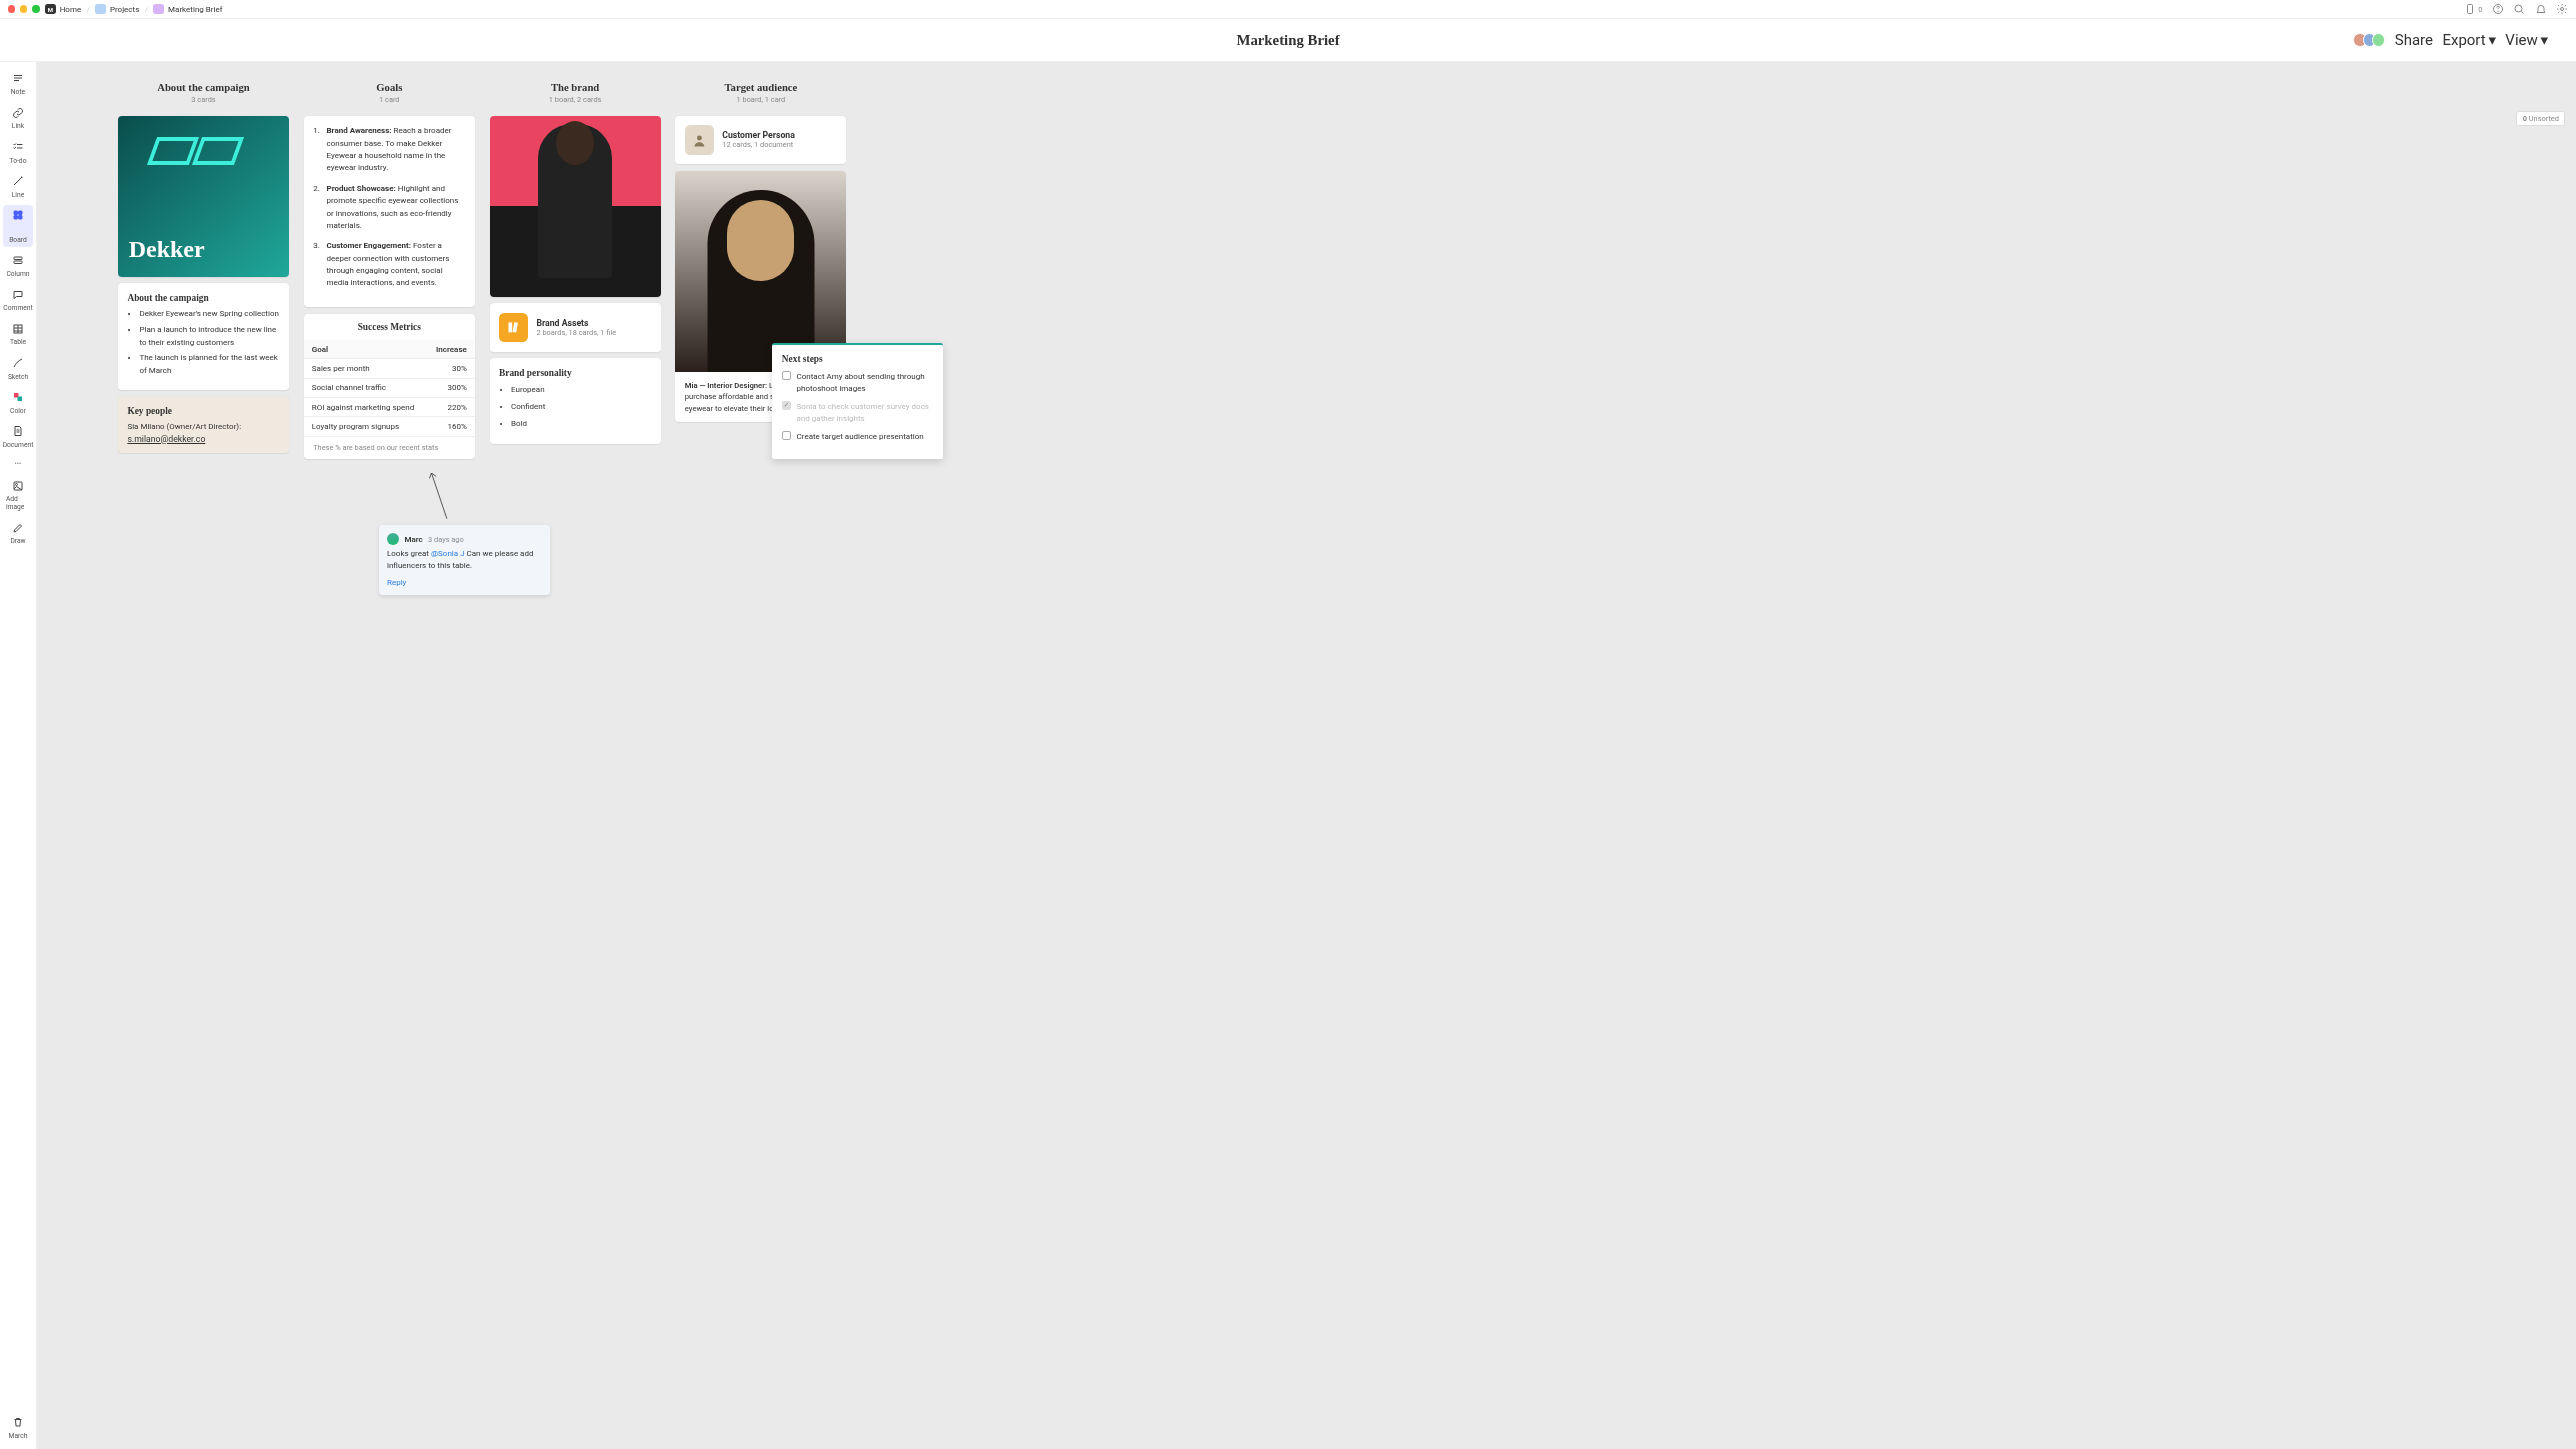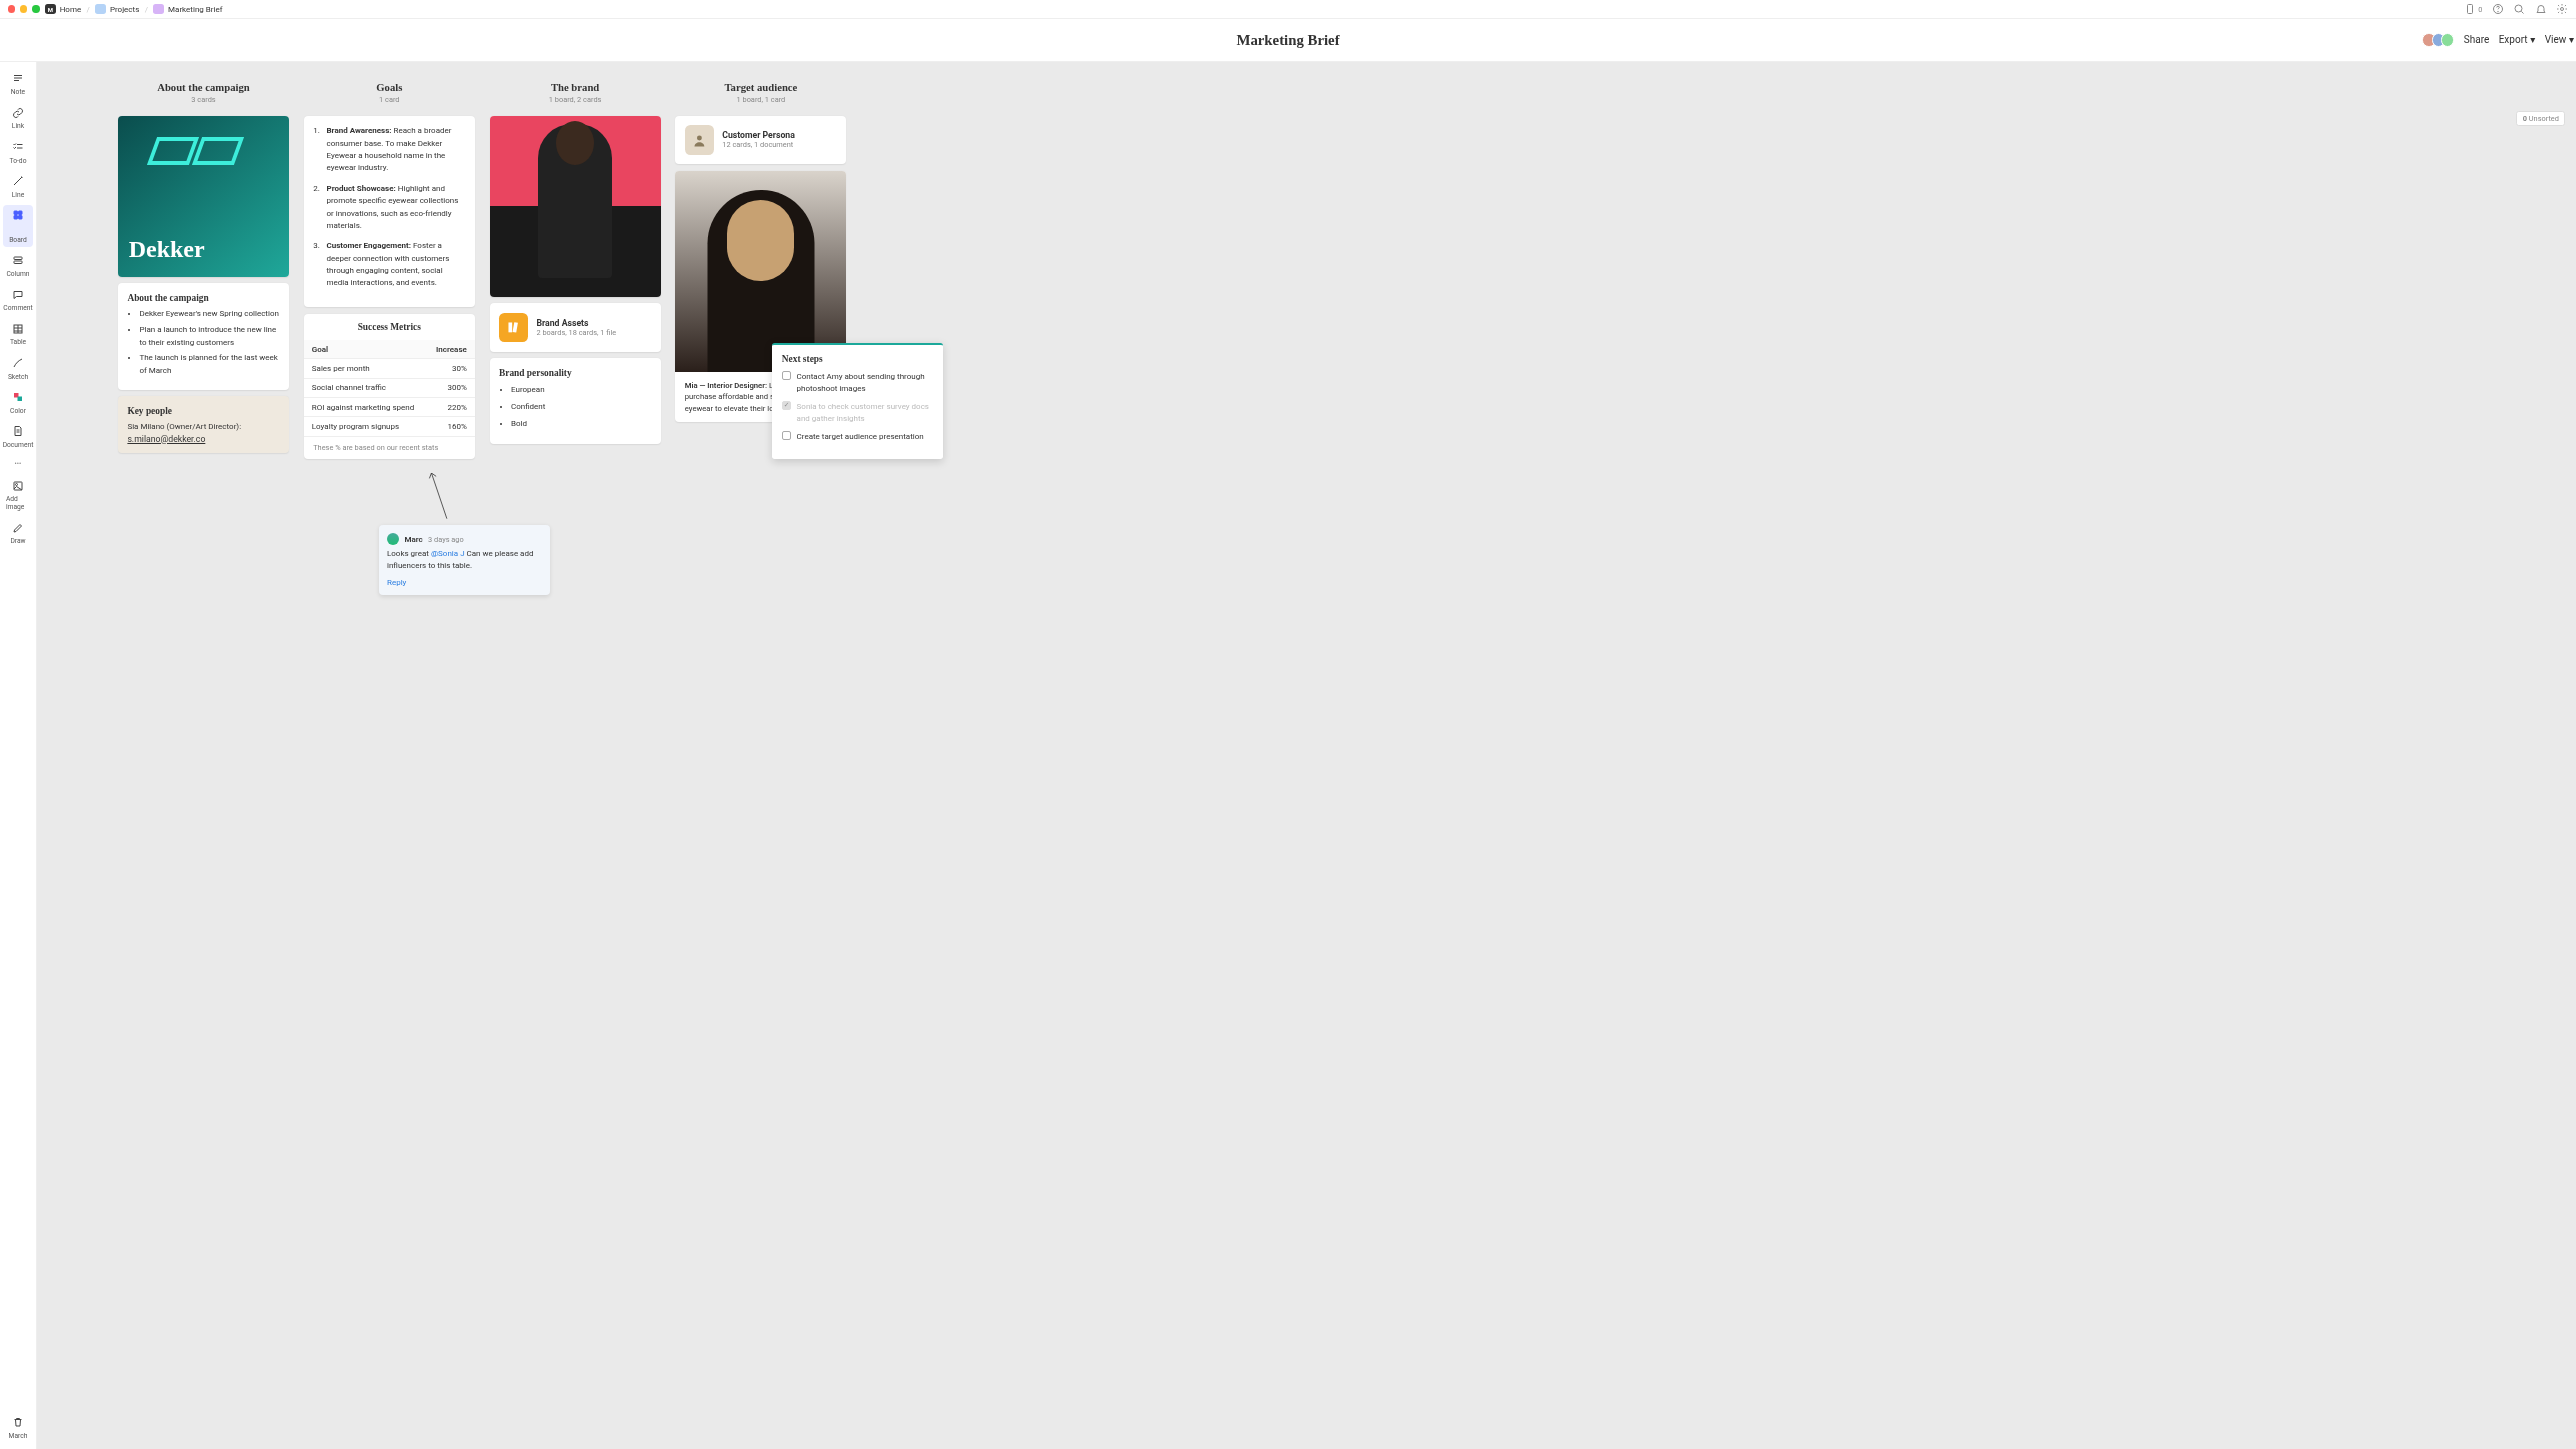--- a/index.html
+++ b/index.html
@@ -37,21 +37,21 @@
 
 .header {
   height: 43px;
   display: flex;
   align-items: center;
   justify-content: center;
   position: relative;
   border-bottom: 0.7px solid #eee;
 }
 .page-title { font-family: Georgia, serif; font-weight: bold; font-size: 14.8px; }
-.header-right { position: absolute; right: 2px; display: flex; align-items: center; gap: 9.4px; font-size: 10px;}
+.header-right { position: absolute; right: 28px; display: flex; align-items: center; gap: 9.4px; font-size: 15px;}
 .avatars { display: flex; }
 .avatars .av { width: 13.4px; height: 13.4px; border-radius:50%; border:1.3px solid #fff; margin-left:-4px; background:#ccc; }
 .hgroup { display:flex; align-items:center; gap:2.7px; cursor:pointer; color:#333;}
 
 .body { flex:1; display:flex; overflow:hidden; }
 .sidebar {
   width: 37px;
   border-right: 0.7px solid #eee;
   display: flex;
   flex-direction: column;

